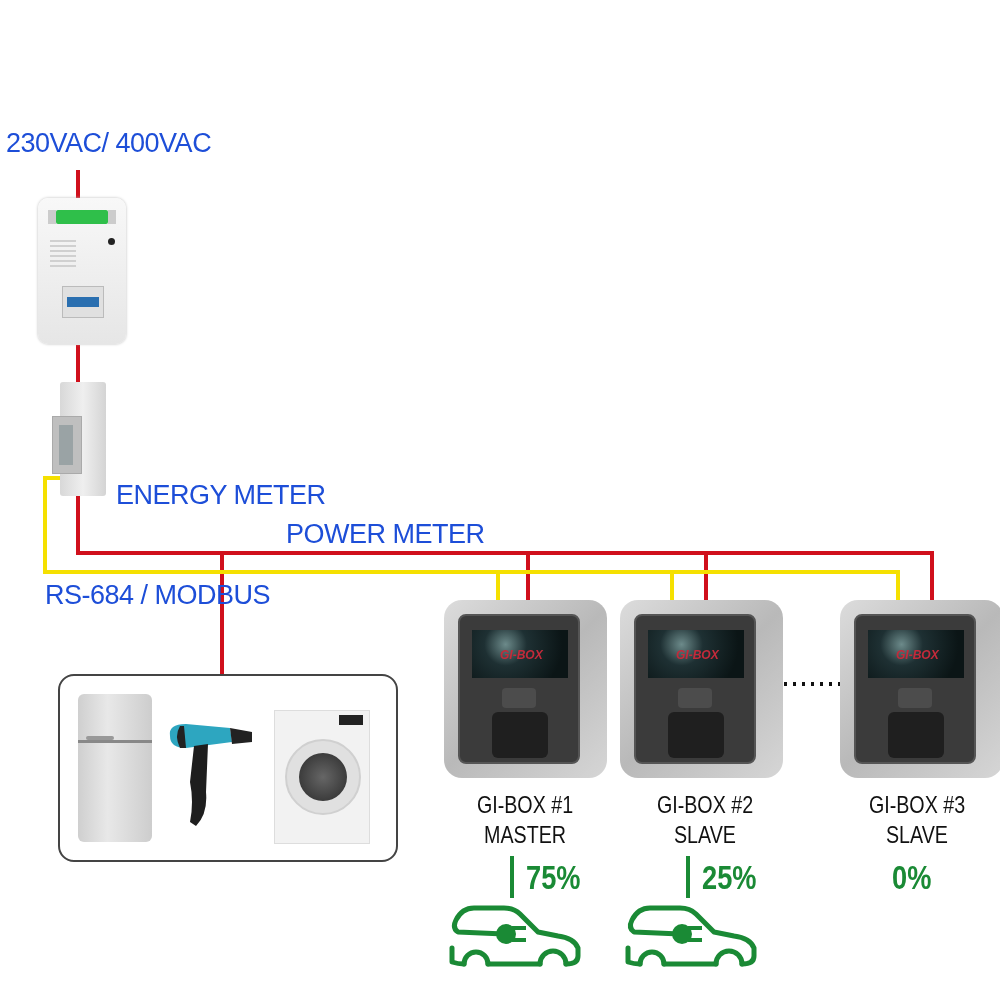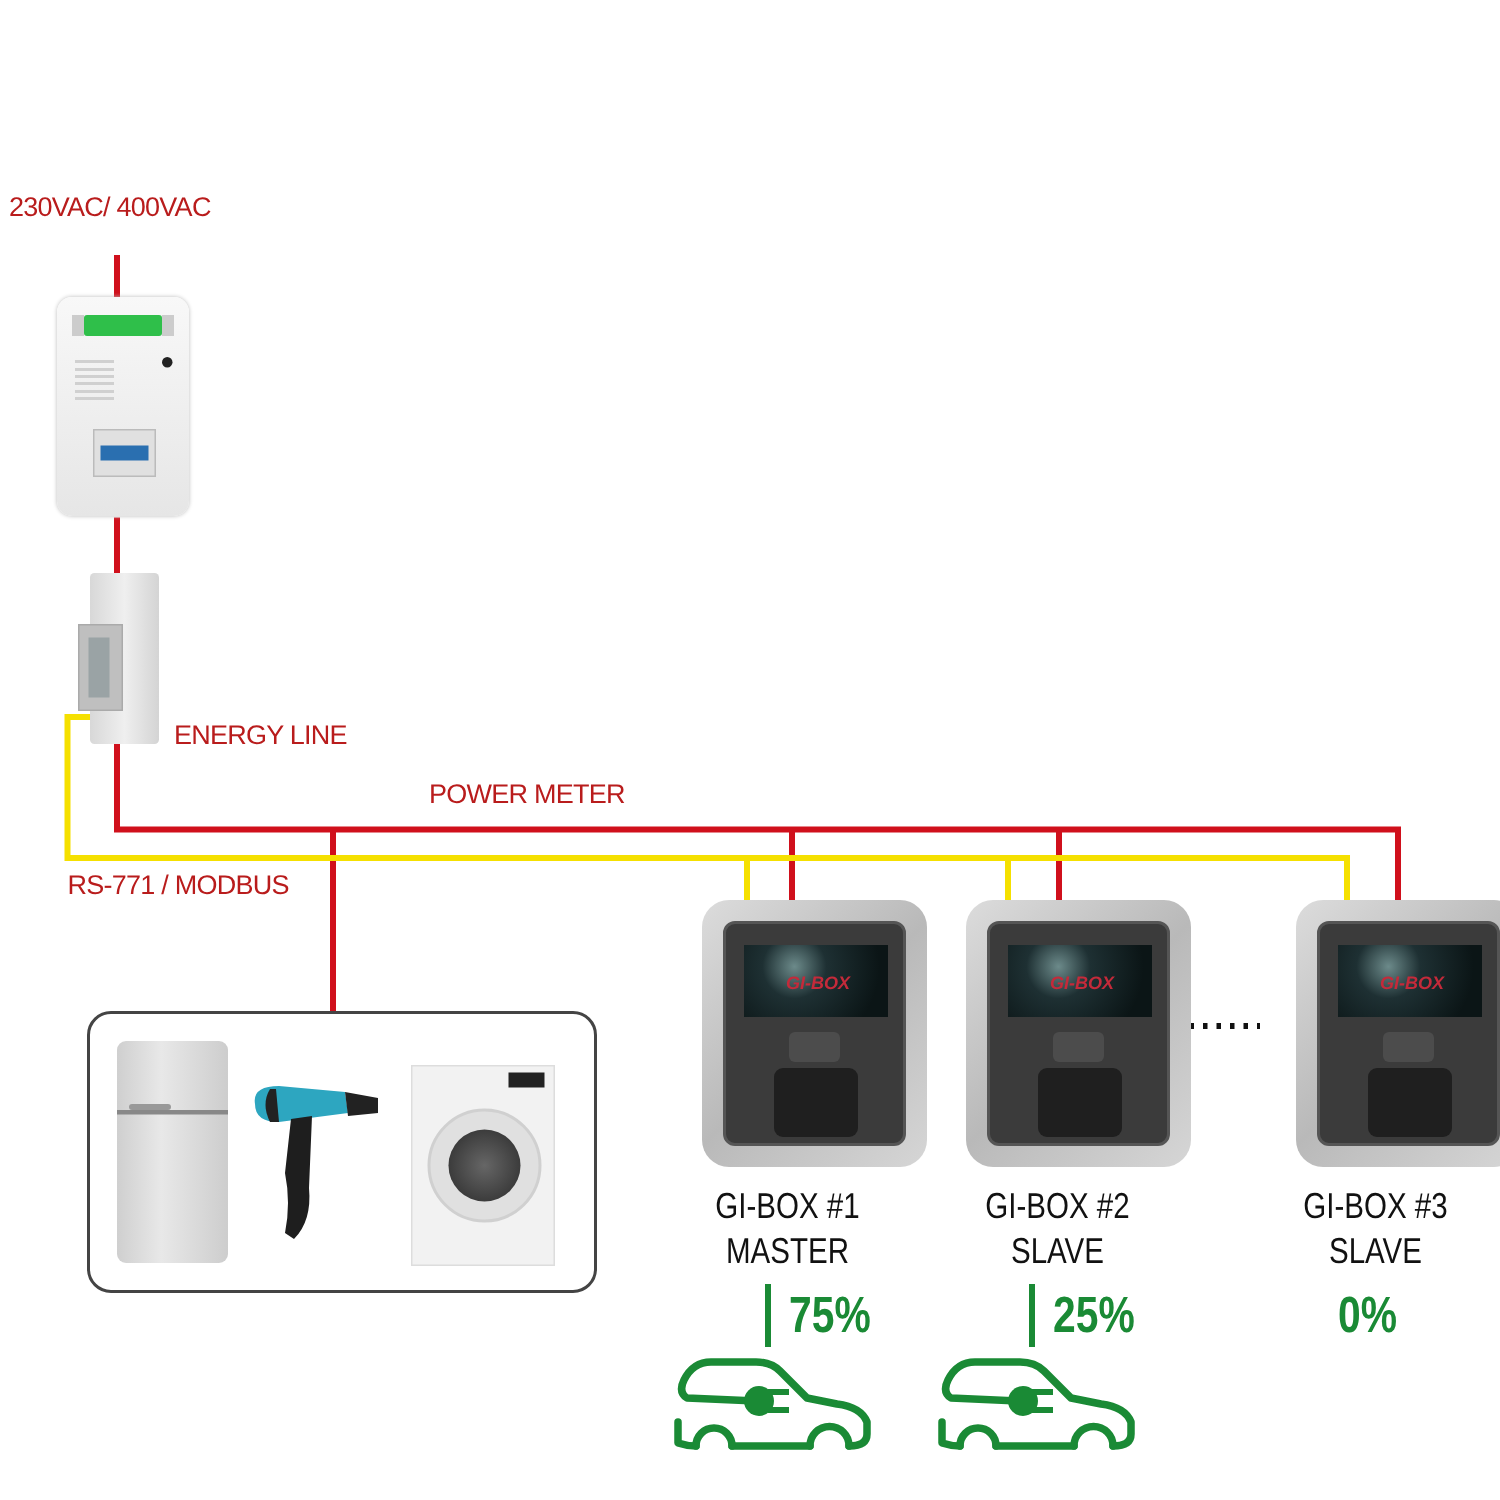--- a/index.html
+++ b/index.html
@@ -1,23 +1,23 @@
 <!DOCTYPE html>
 <html><head>
 <meta charset="utf-8">
 <style>
   html, body { margin:0; padding:0; background:#ffffff; }
   body { width:1000px; height:1000px; position:relative; overflow:hidden; font-family:"Liberation Sans", sans-serif; }
   .abs { position:absolute; }
-  .label { position:absolute; color:#b91c1c; font-size:18px; letter-spacing:-0.5px; white-space:nowrap; font-family:"Liberation Sans", sans-serif; }
+  .label { position:absolute; color:#1d4ed8; font-size:27px; letter-spacing:-0.5px; white-space:nowrap; font-family:"Liberation Sans", sans-serif; }
   .box-label { position:absolute; color:#111; font-size:24px; text-align:center; line-height:30px; transform:scaleX(0.82); transform-origin:center; font-family:"Liberation Sans", sans-serif; }
   .pct { position:absolute; color:#1a8a35; font-weight:bold; font-size:34px; transform:scaleX(0.8); transform-origin:left; font-family:"Liberation Sans", sans-serif; }
   .pct-bar { position:absolute; width:4px; height:42px; background:#1a8a35; }
   .breaker { position:absolute; background:linear-gradient(#f8f8f8,#e6e6e6); border-radius:10px; box-shadow:0 0 3px #bbb; }
-  .charger { position:absolute; width:150px; height:178px; border-radius:18px; background:linear-gradient(135deg,#dcdcdc,#b9b9b9 50%,#d6d6d6);margin-left:24px; }
+  .charger { position:absolute; width:163px; height:178px; border-radius:18px; background:linear-gradient(135deg,#dcdcdc,#b9b9b9 50%,#d6d6d6); }
   .charger .inner { position:absolute; left:14px; top:14px; width:122px; height:150px; border-radius:8px; background:#3b3b3b; border:2px solid #555; box-sizing:border-box; }
   .charger .screen { position:absolute; left:12px; top:14px; width:96px; height:48px; background:radial-gradient(circle at 35% 30%, #6c8a8a 0%, #1e3033 30%, #0b1516 80%); }
   .charger .logo { position:absolute; left:28px; top:18px; color:#c42a3a; font-size:12px; font-weight:bold; font-style:italic; font-family:"Liberation Sans", sans-serif; }
   .charger .sensor { position:absolute; left:42px; top:72px; width:34px; height:20px; background:#4c4c4c; border-radius:4px; }
   .charger .socket { position:absolute; left:32px; top:96px; width:56px; height:46px; background:#1f1f1f; border-radius:6px; }
   .appliance-box { position:absolute; left:58px; top:674px; width:340px; height:188px; border:2px solid #444; border-radius:16px; box-sizing:border-box; }
 </style>
 </head>
 <body>
 
@@ -52,24 +52,24 @@
   <div class="abs" style="left:24px;top:88px;width:40px;height:30px;background:#e0e0e0;border:1px solid #bbb">
     <div class="abs" style="left:4px;top:10px;width:32px;height:10px;background:#2a6fb0"></div>
   </div>
 </div>
 
 <div class="abs" style="left:60px;top:382px;width:46px;height:114px;background:linear-gradient(90deg,#d8d8d8,#efefef,#d4d4d4);border-radius:3px">
   <div class="abs" style="left:-8px;top:34px;width:28px;height:56px;background:#bfbfbf;border:1px solid #aaa">
     <div class="abs" style="left:6px;top:8px;width:14px;height:40px;background:#9aa3a5"></div>
   </div>
 </div>
-<div class="label" style="left:116px;top:480px">ENERGY LINE</div>
+<div class="label" style="left:116px;top:480px">ENERGY METER</div>
 
 <div class="label" style="left:286px;top:519px">POWER METER</div>
-<div class="label" style="left:45px;top:580px">RS-771 / MODBUS</div>
+<div class="label" style="left:45px;top:580px">RS-684 / MODBUS</div>
 
 <div class="appliance-box">
 
   <div class="abs" style="left:18px;top:18px;width:74px;height:148px;background:linear-gradient(90deg,#cfcfcf,#e8e8e8 40%,#cdcdcd);border-radius:6px">
     <div class="abs" style="left:0;top:46px;width:74px;height:3px;background:#888"></div>
     <div class="abs" style="left:8px;top:42px;width:28px;height:4px;background:#999;border-radius:2px"></div>
   </div>
 
   <svg class="abs" style="left:104px;top:46px" width="92" height="106">
     <path d="M6,14 Q4,2 22,2 L66,6 L68,20 L22,26 Q6,26 6,14 Z" fill="#2da6c0"></path>

